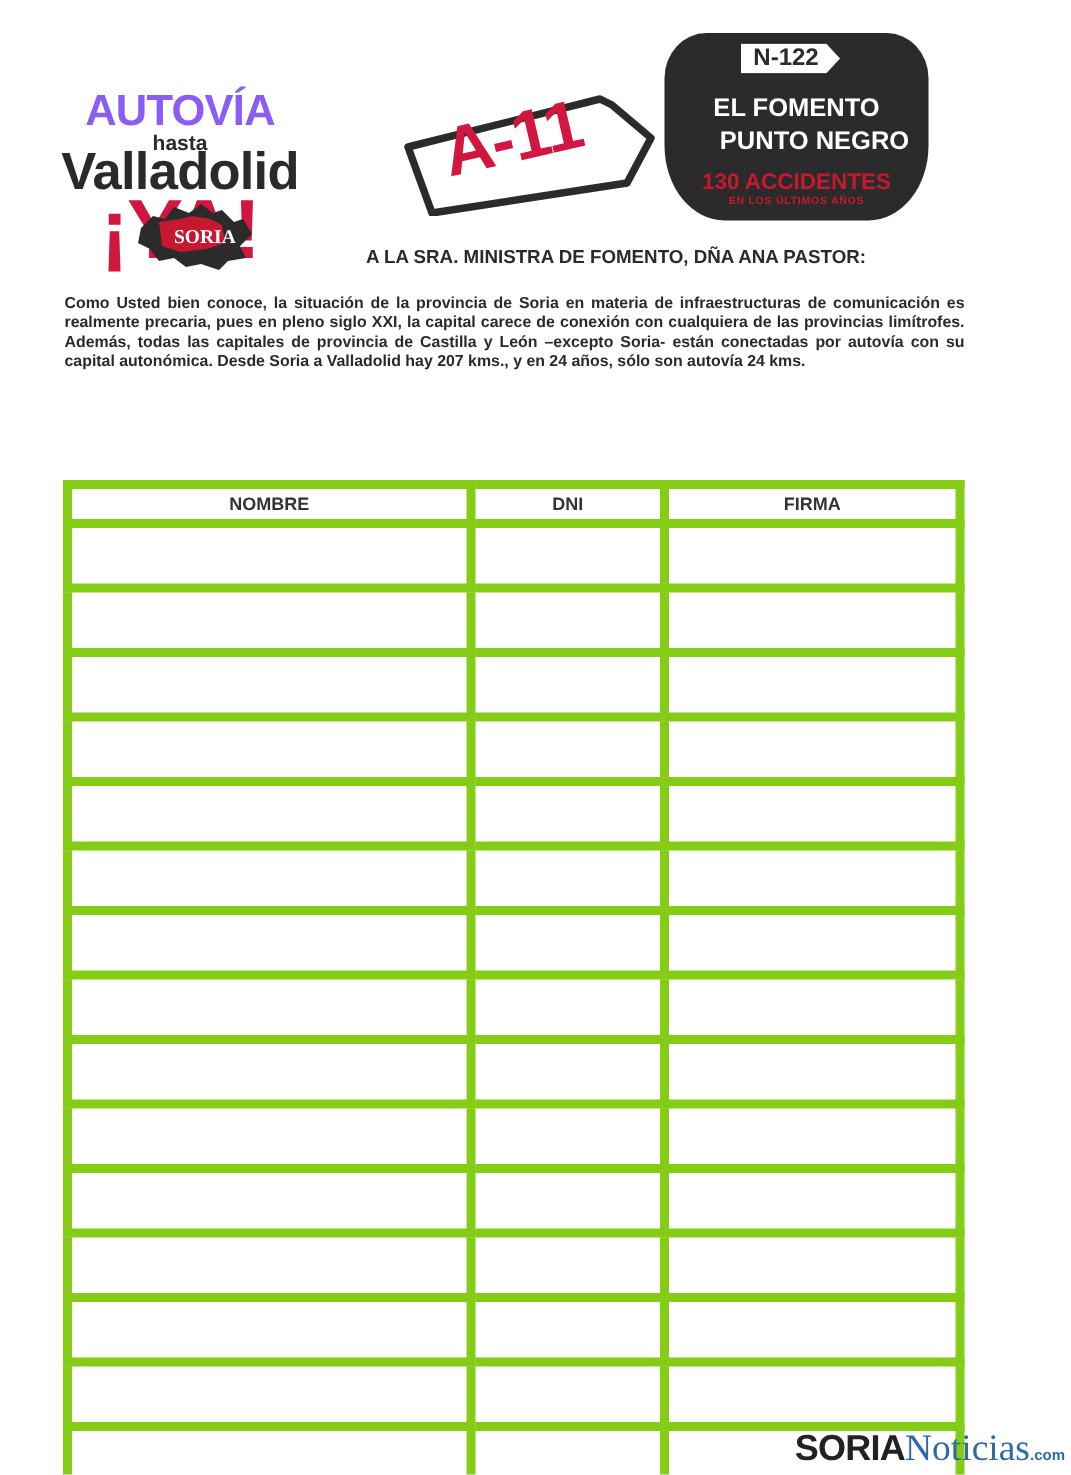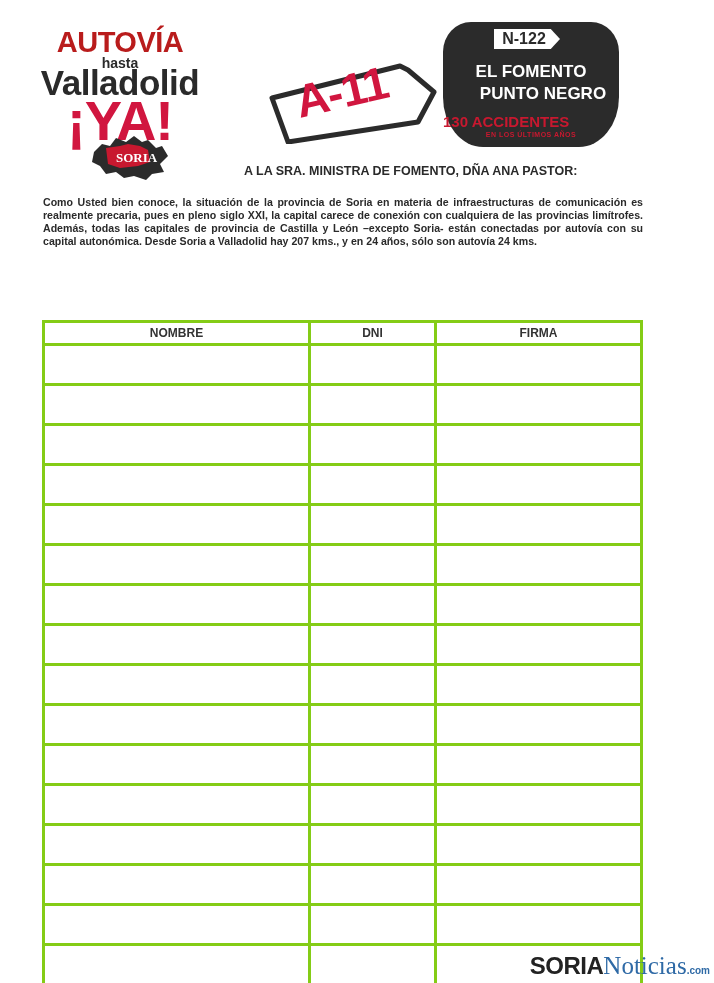--- a/index.html
+++ b/index.html
@@ -1,44 +1,44 @@
 <!DOCTYPE html>
 <html><head>
 <meta charset="utf-8">
 <style>
   html, body { margin: 0; padding: 0; }
   body {
     width: 714px; height: 983px; background: #ffffff; position: relative; overflow: hidden;
     font-family: "Liberation Sans", sans-serif; color: #222;
   }
   .logo-left { position: absolute; left: 40px; top: 28px; width: 160px; text-align: center; }
-  .logo-left .l1 { font-weight: 900; font-size: 29px; line-height: 28px; color: #b91c1c; letter-spacing: -0.5px; }
+  .logo-left .l1 { font-weight: 900; font-size: 29px; line-height: 28px; color: #8b5cf6; letter-spacing: -0.5px; margin-top: 32px; }
   .logo-left .l2 { font-weight: 800; font-size: 14px; line-height: 14px; color: #2a2a2a; }
   .logo-left .l3 { font-weight: 900; font-size: 35px; line-height: 26px; color: #2a2a2a; letter-spacing: -0.5px; }
   .logo-left .l4 { font-weight: 900; font-size: 56px; line-height: 50px; color: #d1163f; letter-spacing: -1px; }
   .soria-map { position: absolute; left: 90px; top: 134px; width: 80px; height: 46px; }
   .soria-map .lbl { position: absolute; left: 26px; top: 16px; color: #fff; font-family: "Liberation Serif", serif; font-weight: bold; font-size: 13px; }
 
   .a11-sign { position: absolute; left: 268px; top: 62px; width: 170px; height: 82px; }
   .a11-text { position: absolute; left: 290px; top: 76px; font-weight: 900; font-size: 46px; color: #d1163f; transform: rotate(-13deg); transform-origin: left top; letter-spacing: -1px; }
 
   .n122-sign { position: absolute; left: 443px; top: 22px; width: 176px; height: 125px; background: #2b2b2b; border-radius: 28px 28px 40px 40px / 30px 30px 50px 50px; }
   .n122-badge { position: absolute; left: 494px; top: 29px; width: 66px; height: 20px; background: #fff; color: #2b2b2b; font-weight: bold; font-size: 16px; line-height: 20px; text-align: center; clip-path: polygon(0 0, 86% 0, 100% 50%, 86% 100%, 0 100%); padding-right: 6px; box-sizing: border-box;}
   .n122-l1, .n122-l2 { position: absolute; left: 443px; width: 176px; text-align: center; color: #fff; font-weight: bold; font-size: 17px; }
   .n122-l1 { top: 62px; }
   .n122-l2 { top: 84px; margin-left: 12px; }
-  .n122-l3 { position: absolute; left: 443px; width: 176px; top: 113px; color: #c8182f; font-weight: bold; font-size: 15px; }
+  .n122-l3 { position: absolute; left: 443px; width: 176px; top: 113px; text-align: center; color: #c8182f; font-weight: bold; font-size: 15px; }
   .n122-l4 { position: absolute; left: 443px; width: 176px; top: 131px; text-align: center; color: #c8182f; font-weight: bold; font-size: 7px; letter-spacing: 0.5px; }
 
   .addressee { position: absolute; left: 244px; top: 164px; font-weight: bold; font-size: 12.5px; color: #2a2a2a; }
   .body-text { position: absolute; left: 43px; top: 196px; width: 600px; font-weight: bold; font-size: 10.6px; line-height: 12.9px; color: #2a2a2a; text-align: justify; }
   .body-text p { margin: 0; }
 
   .sign-table { position: absolute; left: 42px; top: 320px; width: 601px; border-collapse: collapse; }
-  .sign-table td, .sign-table th { border: 3px solid #84cc16; padding: 0; }
+  .sign-table td, .sign-table th { border: 6px solid #84cc16; padding: 0; }
   .sign-table th { height: 20px; font-size: 12px; font-weight: bold; color: #333; }
   .sign-table td { height: 37px; }
   .col-nombre { width: 263px; }
   .col-dni { width: 123px; }
 
   .footer-logo { position: absolute; right: 4px; top: 952px; white-space: nowrap; }
   .footer-logo .s1 { font-weight: 900; font-size: 24px; color: #222; letter-spacing: -0.5px; }
   .footer-logo .s2 { font-family: "Liberation Serif", serif; font-size: 25px; color: #2f6aa6; }
   .footer-logo .s3 { font-weight: bold; font-size: 10px; color: #2f6aa6; }
 </style>

